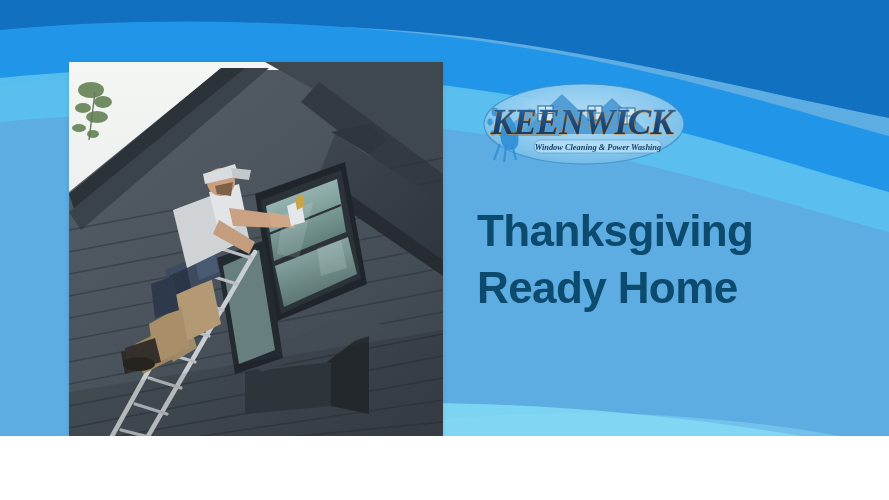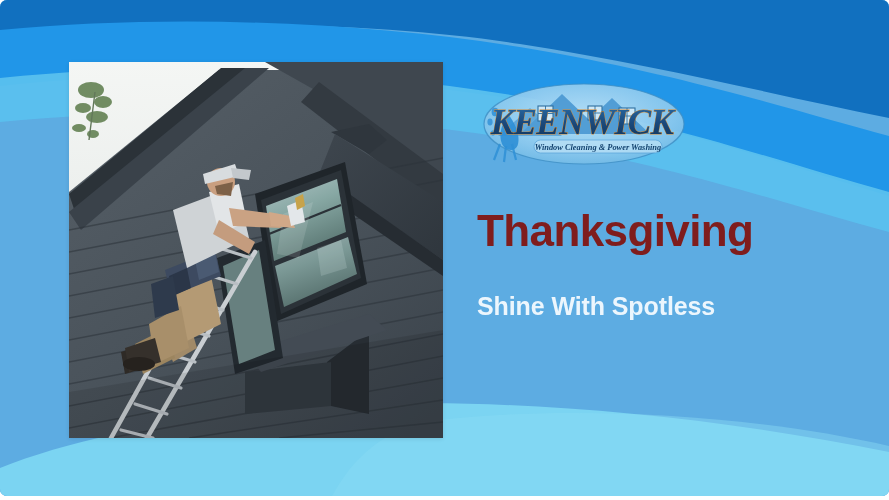--- a/index.html
+++ b/index.html
@@ -3,25 +3,24 @@
 <meta charset="utf-8">
 <style>
   html, body {
     margin: 0;
     padding: 0;
     background: #ffffff;
   }
   #banner {
     position: relative;
     width: 889px;
-    height: 496px;
+    height: 436px;
     overflow: hidden;
     background: #5DACE2;
     font-family: "Liberation Sans", sans-serif;
-    border-radius: 7px;
   }
   .bg-svg {
     position: absolute;
     inset: 0;
     width: 889px;
     height: 500px;
     display: block;
   }
 
   
@@ -50,21 +49,21 @@
     position: relative;
     width: 212px;
     height: 92px;
     margin-left: 1px;
   }
   .logo-svg { display:block; width:212px; height:92px; }
 
   
   .headline {
     margin-top: 32px;
-    color: #7f1d1d;
+    color: #0c4a6e;
     font-size: 44px;
     line-height: 1.30;
     font-weight: bold;
     letter-spacing: -0.6px;
     max-width: 360px;
   }
   .headline .ln { display: block; }
 
   
   .subhead {
@@ -293,20 +292,20 @@
 
         <text x="104" y="56" text-anchor="middle" font-family="'Liberation Serif', serif" font-size="35" font-weight="bold" font-style="italic" letter-spacing="-0.5" fill="url(#scriptG)" stroke="#d78a32" stroke-width="0.85" paint-order="stroke">KEENWICK</text>
 
         <rect x="56" y="62" width="128" height="13" rx="6.5" fill="#bfe3f7" opacity="0.7" stroke="#4e9bd4" stroke-width="0.8"></rect>
         <text x="120" y="71.8" text-anchor="middle" font-family="'Liberation Serif', serif" font-size="8.4" font-style="italic" font-weight="bold" fill="#12426e">Window Cleaning &amp; Power Washing</text>
       </svg>
     </div>
 
     <h1 class="headline">
       <span class="ln">Thanksgiving</span>
+      <span class="ln">Ready Home</span>
     </h1>
 
     <div class="subhead">
-      <span class="ln">Shine With Spotless</span>
     </div>
 
   </div>
 </div>
 
 </body></html>

